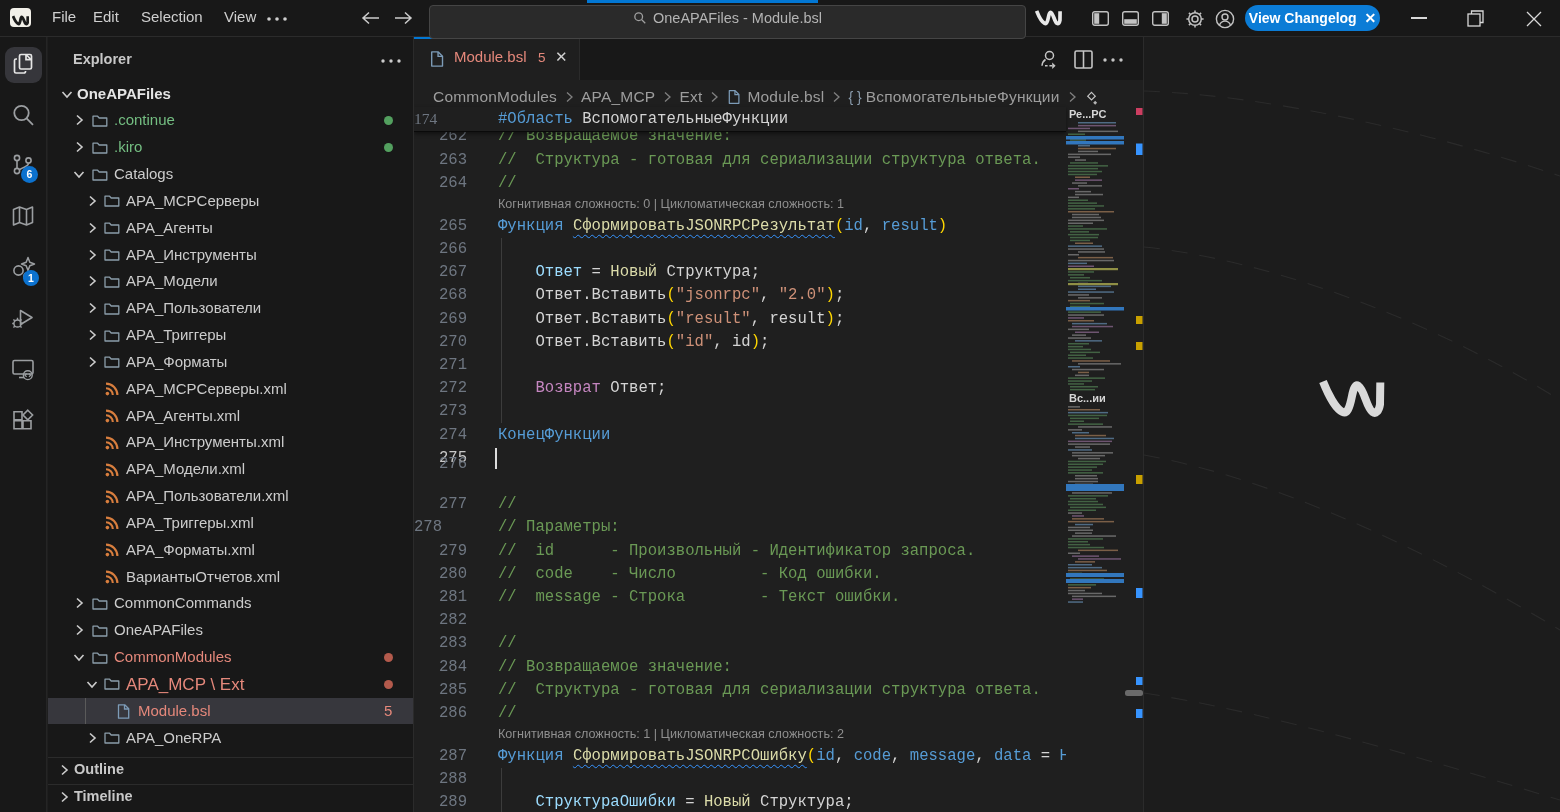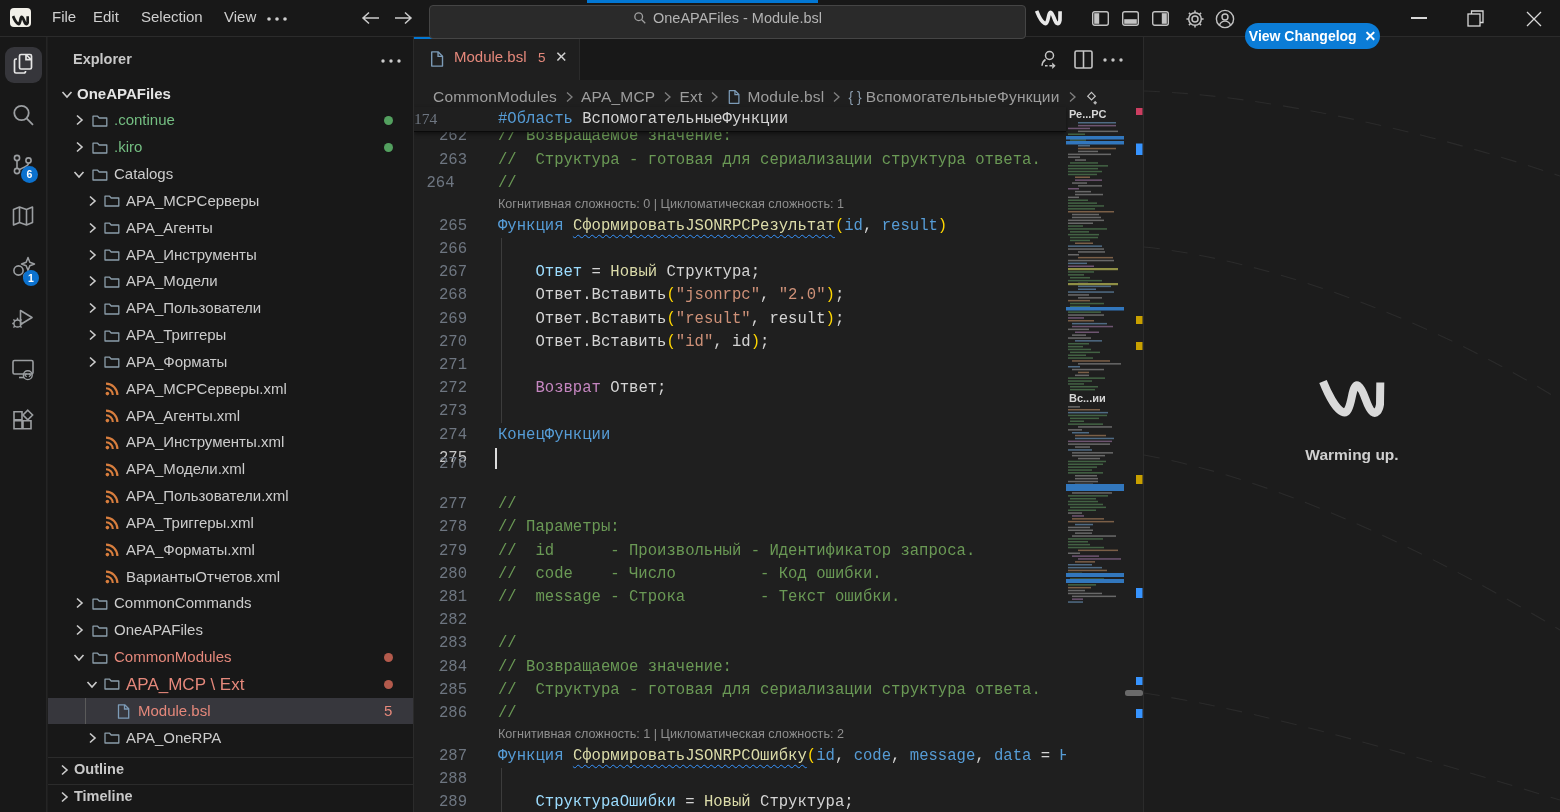--- a/index.html
+++ b/index.html
@@ -53,21 +53,21 @@
         <circle cx="10" cy="10" r="3"></circle>
         <circle cx="10" cy="10" r="6.3"></circle>
         <path d="M10 3.7 V1.4 M10 16.3 V18.6 M3.7 10 H1.4 M16.3 10 H18.6 M5.55 5.55 L3.9 3.9 M14.45 5.55 L16.1 3.9 M5.55 14.45 L3.9 16.1 M14.45 14.45 L16.1 16.1"></path>
       </g>
     </svg>
  <svg width="20" height="20" viewBox="0 0 20 20" style="position:absolute;left:1215px;top:9px">
       <circle cx="10" cy="10" r="8.6" fill="none" stroke="#c2c2c2" stroke-width="1.4"></circle>
       <circle cx="10" cy="8" r="3" fill="none" stroke="#c2c2c2" stroke-width="1.4"></circle>
       <path d="M4.5 16.2 C5.5 13.2 7.5 12.1 10 12.1 C12.5 12.1 14.5 13.2 15.5 16.2" fill="none" stroke="#c2c2c2" stroke-width="1.4"></path>
     </svg>
- <div style="position:absolute;left:1245px;top:23px;width:135px;height:26px;background:#0b7cd6;border-radius:13px;color:#fff;font-size:14px;font-weight:700;line-height:26px;text-align:center">View Changelog&nbsp;&nbsp;✕</div>
+ <div style="position:absolute;left:1245px;top:5px;width:135px;height:26px;background:#0b7cd6;border-radius:13px;color:#fff;font-size:14px;font-weight:700;line-height:26px;text-align:center">View Changelog&nbsp;&nbsp;✕</div>
  <div style="position:absolute;left:1411px;top:17px;width:16px;height:1.6px;background:#d8d8d8"></div>
  <svg width="17" height="17" viewBox="0 0 17 17" style="position:absolute;left:1467px;top:10px">
       <rect x="1" y="4" width="12" height="12" fill="none" stroke="#d8d8d8" stroke-width="1.3"></rect>
       <path d="M4.5 4 V1 H16 V12.5 H13" fill="none" stroke="#d8d8d8" stroke-width="1.3"></path>
     </svg>
  <svg width="16" height="16" viewBox="0 0 16 16" style="position:absolute;left:1526px;top:11px">
       <path d="M1 1 L15 15 M15 1 L1 15" stroke="#d8d8d8" stroke-width="1.3"></path>
     </svg>
 </div>
 <div style="position:absolute;left:0;top:37px;width:47px;height:775px;background:#181818;border-right:1px solid #252525;z-index:5">
@@ -355,21 +355,21 @@
       <svg width="15" height="15" viewBox="0 0 16 16" style="margin-top:2px">
         <path d="M8 1.5 L12 5.5 L8 9.5 L4 5.5 Z" fill="none" stroke="#c5c5c5" stroke-width="1.3"></path>
         <path d="M11 9 L14 12 L11 15 L8 12 Z" fill="#c5c5c5" opacity="0.9" transform="scale(0.7) translate(6,6)"></path>
       </svg>
     </div>
     <div style="position:absolute;left:0;top:0;width:652px;height:775px;overflow:hidden">
       <div style="position:absolute;left:0;top:88.4px;width:53px;height:23.2px;text-align:right;color:#6e7681;font-size:15.6px;line-height:23.2px;font-family:'Liberation Mono',monospace">262</div>
       <div style="position:absolute;left:84px;top:88.4px;height:23.2px;font-size:15.6px;line-height:23.2px;font-family:'Liberation Mono',monospace;white-space:pre"><span style="color:#6a9955;">//&nbsp;Возвращаемое&nbsp;значение:</span></div>
       <div style="position:absolute;left:0;top:111.6px;width:53px;height:23.2px;text-align:right;color:#6e7681;font-size:15.6px;line-height:23.2px;font-family:'Liberation Mono',monospace">263</div>
       <div style="position:absolute;left:84px;top:111.6px;height:23.2px;font-size:15.6px;line-height:23.2px;font-family:'Liberation Mono',monospace;white-space:pre"><span style="color:#6a9955;">//&nbsp;&nbsp;Структура&nbsp;-&nbsp;готовая&nbsp;для&nbsp;сериализации&nbsp;структура&nbsp;ответа.</span></div>
-      <div style="position:absolute;left:0;top:134.8px;width:53px;height:23.2px;text-align:center;color:#6e7681;font-size:15.6px;line-height:23.2px;font-family:'Liberation Mono',monospace">264</div>
+      <div style="position:absolute;left:0;top:134.8px;width:53px;height:23.2px;text-align:right;color:#6e7681;font-size:15.6px;line-height:23.2px;font-family:'Liberation Mono',monospace">264</div>
       <div style="position:absolute;left:84px;top:134.8px;height:23.2px;font-size:15.6px;line-height:23.2px;font-family:'Liberation Mono',monospace;white-space:pre"><span style="color:#6a9955;">//</span></div>
       <div style="position:absolute;left:84px;top:158.0px;height:19.7px;font-family:'Liberation Sans',sans-serif;font-size:12.6px;line-height:19.7px;white-space:pre"><span style="color:#8f8f8f">Когнитивная сложность: 0 | Цикломатическая сложность: 1</span></div>
       <div style="position:absolute;left:0;top:177.7px;width:53px;height:23.2px;text-align:right;color:#6e7681;font-size:15.6px;line-height:23.2px;font-family:'Liberation Mono',monospace">265</div>
       <div style="position:absolute;left:84px;top:177.7px;height:23.2px;font-size:15.6px;line-height:23.2px;font-family:'Liberation Mono',monospace;white-space:pre"><span style="color:#569cd6;">Функция&nbsp;</span><span style="color:#dcdcaa;text-decoration:underline;text-decoration-style:wavy;text-decoration-color:#3794ff;text-decoration-thickness:1px;text-underline-offset:4px;">СформироватьJSONRPCРезультат</span><span style="color:#ffd700;">(</span><span style="color:#569cd6;">id</span><span style="color:#d4d4d4;">,&nbsp;</span><span style="color:#569cd6;">result</span><span style="color:#ffd700;">)</span></div>
       <div style="position:absolute;left:0;top:200.9px;width:53px;height:23.2px;text-align:right;color:#6e7681;font-size:15.6px;line-height:23.2px;font-family:'Liberation Mono',monospace">266</div>
       <div style="position:absolute;left:0;top:224.1px;width:53px;height:23.2px;text-align:right;color:#6e7681;font-size:15.6px;line-height:23.2px;font-family:'Liberation Mono',monospace">267</div>
       <div style="position:absolute;left:84px;top:224.1px;height:23.2px;font-size:15.6px;line-height:23.2px;font-family:'Liberation Mono',monospace;white-space:pre"><span style="color:#d4d4d4;">&nbsp;&nbsp;&nbsp;&nbsp;</span><span style="color:#9cdcfe;">Ответ</span><span style="color:#d4d4d4;">&nbsp;=&nbsp;</span><span style="color:#dcdcaa;">Новый</span><span style="color:#d4d4d4;">&nbsp;Структура;</span></div>
       <div style="position:absolute;left:0;top:247.3px;width:53px;height:23.2px;text-align:right;color:#6e7681;font-size:15.6px;line-height:23.2px;font-family:'Liberation Mono',monospace">268</div>
       <div style="position:absolute;left:84px;top:247.3px;height:23.2px;font-size:15.6px;line-height:23.2px;font-family:'Liberation Mono',monospace;white-space:pre"><span style="color:#d4d4d4;">&nbsp;&nbsp;&nbsp;&nbsp;Ответ.Вставить</span><span style="color:#ffd700;">(</span><span style="color:#ce9178;">"jsonrpc"</span><span style="color:#d4d4d4;">,&nbsp;</span><span style="color:#ce9178;">"2.0"</span><span style="color:#ffd700;">)</span><span style="color:#d4d4d4;">;</span></div>
       <div style="position:absolute;left:0;top:270.5px;width:53px;height:23.2px;text-align:right;color:#6e7681;font-size:15.6px;line-height:23.2px;font-family:'Liberation Mono',monospace">269</div>
@@ -379,21 +379,21 @@
       <div style="position:absolute;left:0;top:316.9px;width:53px;height:23.2px;text-align:right;color:#6e7681;font-size:15.6px;line-height:23.2px;font-family:'Liberation Mono',monospace">271</div>
       <div style="position:absolute;left:0;top:340.1px;width:53px;height:23.2px;text-align:right;color:#6e7681;font-size:15.6px;line-height:23.2px;font-family:'Liberation Mono',monospace">272</div>
       <div style="position:absolute;left:84px;top:340.1px;height:23.2px;font-size:15.6px;line-height:23.2px;font-family:'Liberation Mono',monospace;white-space:pre"><span style="color:#d4d4d4;">&nbsp;&nbsp;&nbsp;&nbsp;</span><span style="color:#c586c0;">Возврат</span><span style="color:#d4d4d4;">&nbsp;Ответ;</span></div>
       <div style="position:absolute;left:0;top:363.3px;width:53px;height:23.2px;text-align:right;color:#6e7681;font-size:15.6px;line-height:23.2px;font-family:'Liberation Mono',monospace">273</div>
       <div style="position:absolute;left:0;top:386.5px;width:53px;height:23.2px;text-align:right;color:#6e7681;font-size:15.6px;line-height:23.2px;font-family:'Liberation Mono',monospace">274</div>
       <div style="position:absolute;left:84px;top:386.5px;height:23.2px;font-size:15.6px;line-height:23.2px;font-family:'Liberation Mono',monospace;white-space:pre"><span style="color:#569cd6;">КонецФункции</span></div>
       <div style="position:absolute;left:0;top:409.7px;width:53px;height:23.2px;text-align:right;color:#c8c8c8;font-size:15.6px;line-height:23.2px;font-family:'Liberation Mono',monospace">275</div>
       <div style="position:absolute;left:0;top:416px;width:53px;height:23.2px;text-align:right;color:#6e7681;font-size:15.6px;line-height:23.2px;font-family:'Liberation Mono',monospace">276</div>
       <div style="position:absolute;left:0;top:456.1px;width:53px;height:23.2px;text-align:right;color:#6e7681;font-size:15.6px;line-height:23.2px;font-family:'Liberation Mono',monospace">277</div>
       <div style="position:absolute;left:84px;top:456.1px;height:23.2px;font-size:15.6px;line-height:23.2px;font-family:'Liberation Mono',monospace;white-space:pre"><span style="color:#6a9955;">//</span></div>
-      <div style="position:absolute;left:0;top:479.3px;width:53px;height:23.2px;text-align:right;color:#6e7681;font-size:15.6px;line-height:23.2px;font-family:'Liberation Mono',monospace">278</div>
+      <div style="position:absolute;left:0;top:479.3px;width:53px;height:23.2px;text-align:left;color:#6e7681;font-size:15.6px;line-height:23.2px;font-family:'Liberation Mono',monospace">278</div>
       <div style="position:absolute;left:84px;top:479.3px;height:23.2px;font-size:15.6px;line-height:23.2px;font-family:'Liberation Mono',monospace;white-space:pre"><span style="color:#6a9955;">//&nbsp;Параметры:</span></div>
       <div style="position:absolute;left:0;top:502.5px;width:53px;height:23.2px;text-align:right;color:#6e7681;font-size:15.6px;line-height:23.2px;font-family:'Liberation Mono',monospace">279</div>
       <div style="position:absolute;left:84px;top:502.5px;height:23.2px;font-size:15.6px;line-height:23.2px;font-family:'Liberation Mono',monospace;white-space:pre"><span style="color:#6a9955;">//&nbsp;&nbsp;id&nbsp;&nbsp;&nbsp;&nbsp;&nbsp;&nbsp;-&nbsp;Произвольный&nbsp;-&nbsp;Идентификатор&nbsp;запроса.</span></div>
       <div style="position:absolute;left:0;top:525.7px;width:53px;height:23.2px;text-align:right;color:#6e7681;font-size:15.6px;line-height:23.2px;font-family:'Liberation Mono',monospace">280</div>
       <div style="position:absolute;left:84px;top:525.7px;height:23.2px;font-size:15.6px;line-height:23.2px;font-family:'Liberation Mono',monospace;white-space:pre"><span style="color:#6a9955;">//&nbsp;&nbsp;code&nbsp;&nbsp;&nbsp;&nbsp;-&nbsp;Число&nbsp;&nbsp;&nbsp;&nbsp;&nbsp;&nbsp;&nbsp;&nbsp;&nbsp;-&nbsp;Код&nbsp;ошибки.</span></div>
       <div style="position:absolute;left:0;top:548.9px;width:53px;height:23.2px;text-align:right;color:#6e7681;font-size:15.6px;line-height:23.2px;font-family:'Liberation Mono',monospace">281</div>
       <div style="position:absolute;left:84px;top:548.9px;height:23.2px;font-size:15.6px;line-height:23.2px;font-family:'Liberation Mono',monospace;white-space:pre"><span style="color:#6a9955;">//&nbsp;&nbsp;message&nbsp;-&nbsp;Строка&nbsp;&nbsp;&nbsp;&nbsp;&nbsp;&nbsp;&nbsp;&nbsp;-&nbsp;Текст&nbsp;ошибки.</span></div>
       <div style="position:absolute;left:0;top:572.1px;width:53px;height:23.2px;text-align:right;color:#6e7681;font-size:15.6px;line-height:23.2px;font-family:'Liberation Mono',monospace">282</div>
       <div style="position:absolute;left:0;top:595.3px;width:53px;height:23.2px;text-align:right;color:#6e7681;font-size:15.6px;line-height:23.2px;font-family:'Liberation Mono',monospace">283</div>
       <div style="position:absolute;left:84px;top:595.3px;height:23.2px;font-size:15.6px;line-height:23.2px;font-family:'Liberation Mono',monospace;white-space:pre"><span style="color:#6a9955;">//</span></div>
@@ -606,17 +606,16 @@
 <div style="position:absolute;left:1144px;top:37px;width:416px;height:775px;background:#1c1c1c;z-index:2">
  <svg width="416" height="775" viewBox="0 0 416 775" style="position:absolute;left:0;top:0">
   <path d="M0 54 C120 58 280 93 416 139" fill="none" stroke="#2b2b2b" stroke-width="1.1" stroke-dasharray="16 12"></path>
   <path d="M0 210 C110 221 270 273 416 363" fill="none" stroke="#2b2b2b" stroke-width="1.1" stroke-dasharray="16 12"></path>
   <path d="M0 418 C140 443 300 523 416 593" fill="none" stroke="#2b2b2b" stroke-width="1.1" stroke-dasharray="16 12"></path>
   <path d="M0 656 C140 678 300 728 416 763" fill="none" stroke="#2b2b2b" stroke-width="1.1" stroke-dasharray="16 12"></path>
  </svg>
  <div style="position:absolute;left:175px;top:343px"><svg width="66" height="38" viewBox="0 0 66 38">
         <path d="M4 1.5 C8.5 13 16.5 28.5 23.5 32 C28 34.2 30.5 28.5 33 16 C34.5 8 36.5 4.2 39.5 6 C45.5 10 47.5 28 53.5 32 C57 34.4 60 31 61 24.5 L61.3 2.5" fill="none" stroke="#d9d9d9" stroke-width="8" stroke-linecap="butt" stroke-linejoin="round"></path>
       </svg></div>
- <div style="position:absolute;left:0;top:409px;width:416px;text-align:center;font-size:15.5px;font-weight:700;color:#cfcfcf">Warming up.</div>
 </div>
 
 <div style="position:absolute;left:413px;top:37px;width:1px;height:775px;background:#2b2b2b;z-index:6"></div>
 <div style="position:absolute;left:1143px;top:37px;width:1px;height:775px;background:#2b2b2b;z-index:6"></div>
 
 </body></html>

